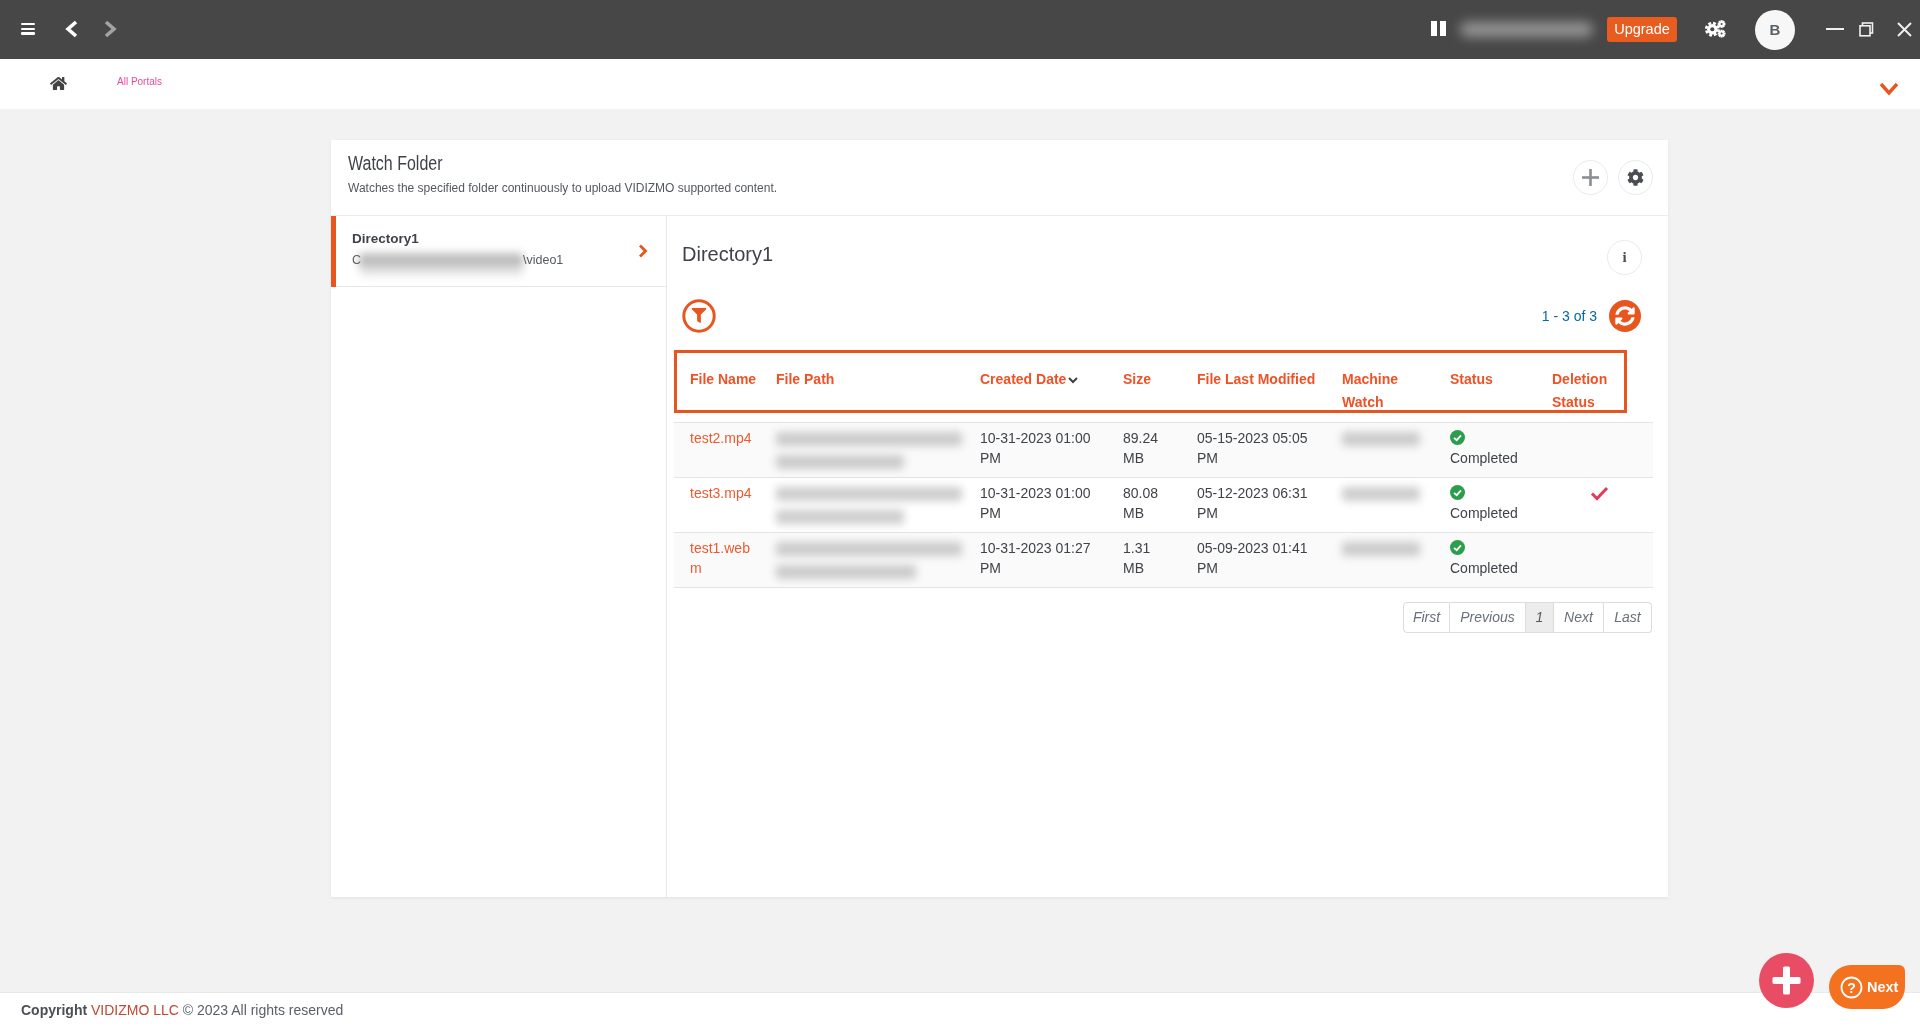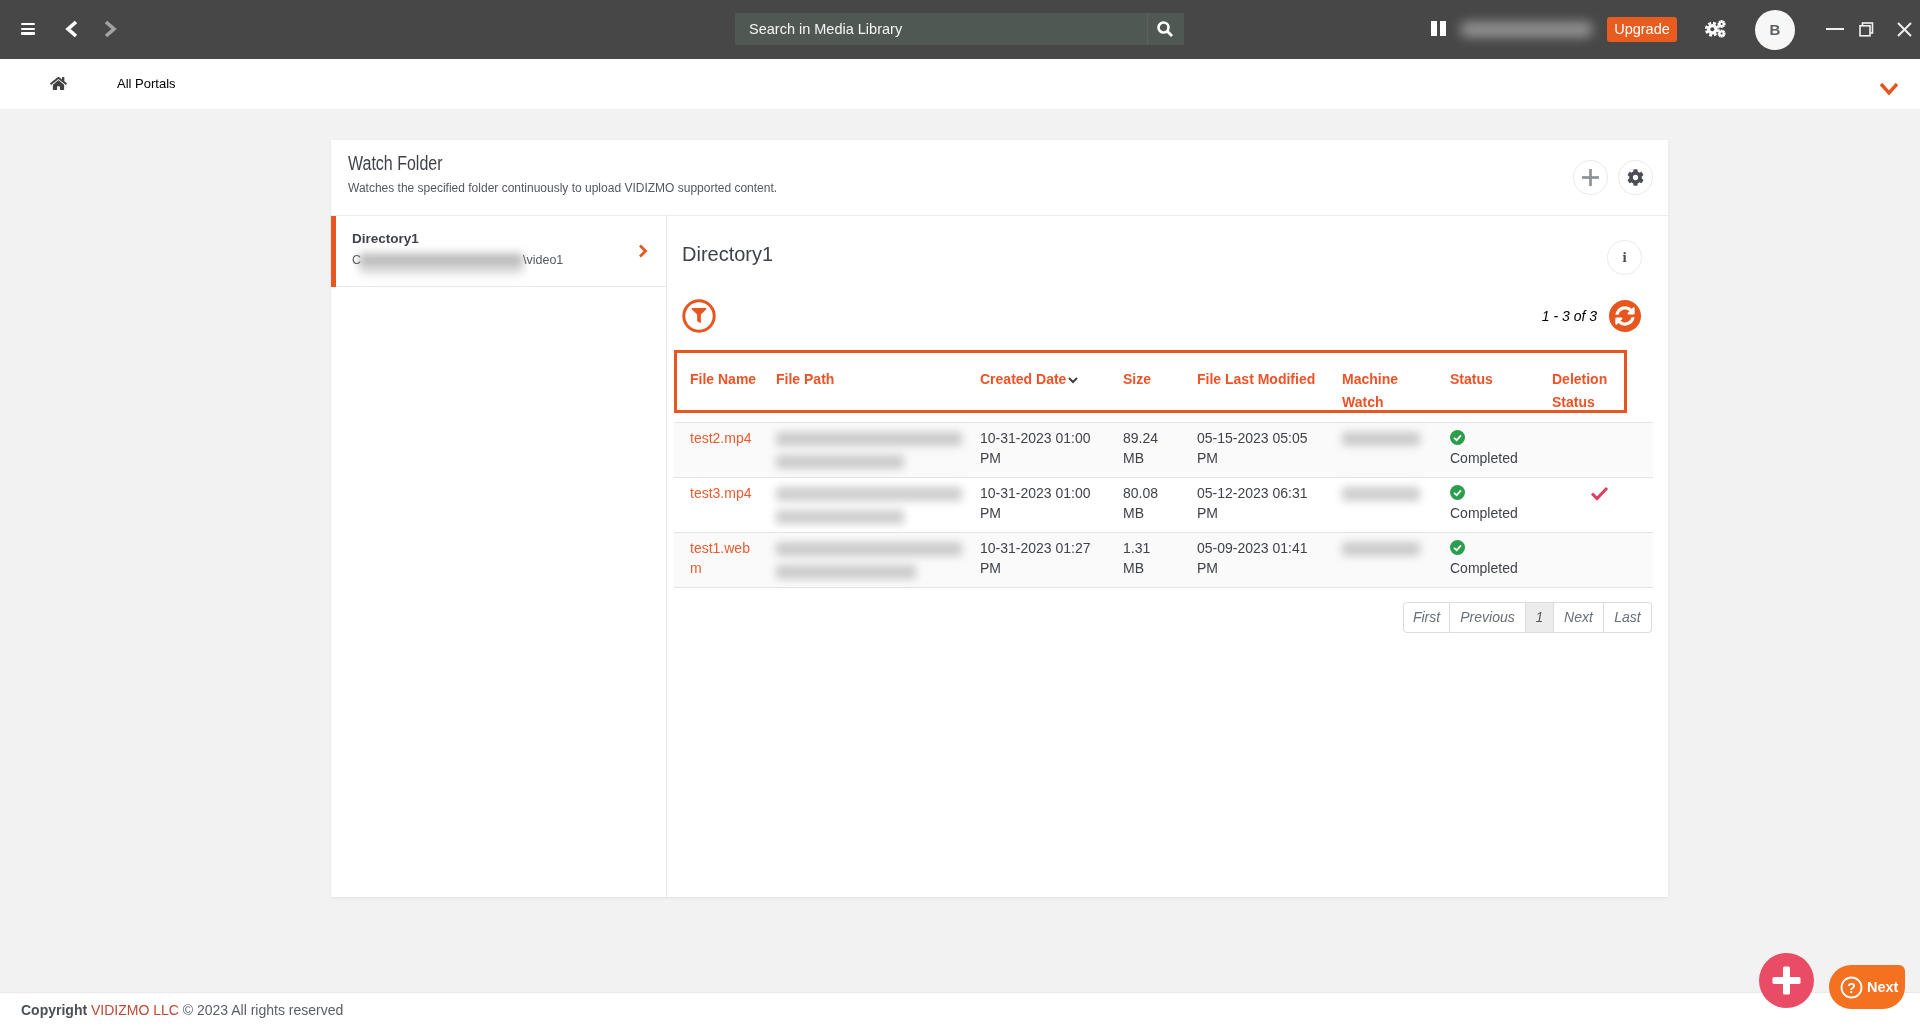--- a/index.html
+++ b/index.html
@@ -12,42 +12,42 @@
 .hamb div { height:2.4px; background:#fff; border-radius:1px; margin-bottom:2.2px; }
 .searchbox { position:absolute; left:735px; top:13px; width:449px; height:32px; background:#505854; }
 .searchbox .ph { position:absolute; left:14px; top:8px; font-size:14.5px; color:#f5f5f5; }
 .searchbox .sep { position:absolute; left:412px; top:0; width:1px; height:32px; background:#5c635f; }
 .upgrade { position:absolute; left:1607px; top:17px; width:70px; height:25px; background:#e85c1f; border-radius:3px; color:#fff; font-size:14.5px; text-align:center; line-height:25px; }
 .avatar { position:absolute; left:1755px; top:10px; width:40px; height:40px; border-radius:50%; background:#f7f7f7; color:#596066; font-size:15px; font-weight:bold; text-align:center; line-height:40px; }
 .blurpill { position:absolute; left:1460px; top:22px; width:133px; height:15px; background:#a8a8a8; border-radius:8px; filter:blur(6px); opacity:.8; }
 
 
 .navbar { position:absolute; left:0; top:59px; width:1920px; height:50px; background:#ffffff; }
-.navbar .lbl { position:absolute; left:117px; top:17px; font-size:13px; color:#000000; }
+.navbar .lbl { position:absolute; left:117px; top:17px; font-size:10px; color:#ec4899; }
 
 
 .card { position:absolute; left:291px; top:140px; width:1337px; height:757px; background:#fff; box-shadow:0 1px 3px rgba(0,0,0,0.07);margin-left:40px; }
 .card h1 { position:absolute; left:17px; top:12px; font-size:20px; font-weight:normal; color:#3f4349; transform:scaleX(0.8); transform-origin:0 50%; white-space:nowrap; }
 .card .sub { position:absolute; left:17px; top:41px; font-size:12px; color:#54585e; }
 .hdrline { position:absolute; left:0; top:75px; width:1337px; height:1px; background:#ececec; }
 .circbtn { position:absolute; width:35px; height:35px; border-radius:50%; border:1px solid #e7ebee; background:#fff; }
 .vdiv { position:absolute; left:335px; top:75px; width:1px; height:682px; background:#e8e8e8; }
 
 
 .litem { position:absolute; left:0; top:76px; width:335px; height:71px; border-bottom:1px solid #e8e8e8; }
 .litem .bar { position:absolute; left:0; top:0; width:5px; height:71px; background:#e8561f; }
 .litem .t1 { position:absolute; left:21px; top:15px; font-size:13.5px; font-weight:bold; color:#3f4349; }
 .litem .t2 { position:absolute; left:21px; top:37px; font-size:12.5px; color:#55595f; }
 .pathblur { position:absolute; left:28px; top:37px; width:164px; height:15px; background:#969696; opacity:.62; filter:blur(4px); border-radius:3px; }
 .pathblur2 { position:absolute; left:29px; top:50px; width:163px; height:9px; background:#bbb; opacity:.4; filter:blur(5px); border-radius:3px; }
 
 
 .rp-title { position:absolute; left:351px; top:103px; font-size:20px; color:#3f4349; }
 .funnel { position:absolute; left:351px; top:159px; }
-.count { position:absolute; left:1166px; top:168px; width:100px; text-align:right; font-size:14px; color:#000000;font-style:italic; }
+.count { position:absolute; left:1166px; top:168px; width:100px; text-align:right; font-size:14px; color:#0369a1; }
 .refresh { position:absolute; left:1278px; top:160px; width:32px; height:32px; border-radius:50%; background:#e8561f; }
 
 
 .tbl { position:absolute; left:343px; top:210px; width:979px; border-collapse:collapse; table-layout:fixed; }
 .tbl th { font-size:14px; font-weight:bold; color:#ee5226; text-align:left; vertical-align:top; padding:18px 0 8px 16px; line-height:23px; }
 .tbl th:first-child { white-space:nowrap; }
 .tbl thead tr { height:67px; }
 .tbl td { font-size:14px; color:#3f4349; text-align:left; vertical-align:top; padding:5px 6px 4px 16px; line-height:20px; overflow-wrap:break-word; }
 .tbl tbody tr { height:55px; }
 .tbl tbody tr:nth-child(odd) { background:#fafafa; }
@@ -85,28 +85,20 @@
       <div></div>
       <div></div>
       <div></div>
     </div>
   <svg class="abs" style="left:64px;top:20px" width="16" height="18" viewBox="0 0 16 18">
       <polyline points="12,2 4,9 12,16" fill="none" stroke="#ffffff" stroke-width="3.6"></polyline>
     </svg>
   <svg class="abs" style="left:102px;top:20px" width="16" height="18" viewBox="0 0 16 18">
       <polyline points="4,2 12,9 4,16" fill="none" stroke="#a3a3a3" stroke-width="3.6"></polyline>
     </svg>
-  <div class="searchbox">
-    <span class="ph">Search in Media Library</span>
-    <div class="sep"></div>
-    <svg class="abs" style="left:421px;top:7px" width="18" height="18" viewBox="0 0 18 18">
-        <circle cx="7.5" cy="7.5" r="5" fill="none" stroke="#fff" stroke-width="2.6"></circle>
-        <line x1="11.5" y1="11.5" x2="16" y2="16" stroke="#fff" stroke-width="2.8"></line>
-      </svg>
-  </div>
 
   <div class="abs" style="left:1431px;top:21px;width:6px;height:15px;background:#fff"></div>
   <div class="abs" style="left:1440px;top:21px;width:6px;height:15px;background:#fff"></div>
   <div class="blurpill"></div>
   <div class="upgrade">Upgrade</div>
 
   <svg class="abs" style="left:1704px;top:17px" width="24" height="24" viewBox="0 0 24 24">
     <g transform="translate(8.3,12.2)">
       <circle r="5.2" fill="#fff"></circle>
       <circle r="6.1" fill="none" stroke="#fff" stroke-width="2.6" stroke-dasharray="2.9,1.89"></circle>

